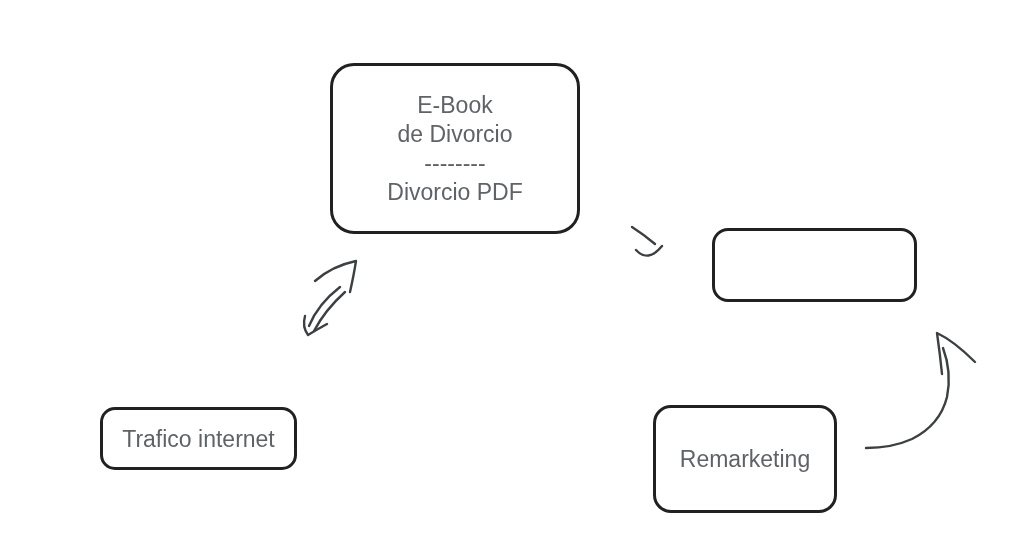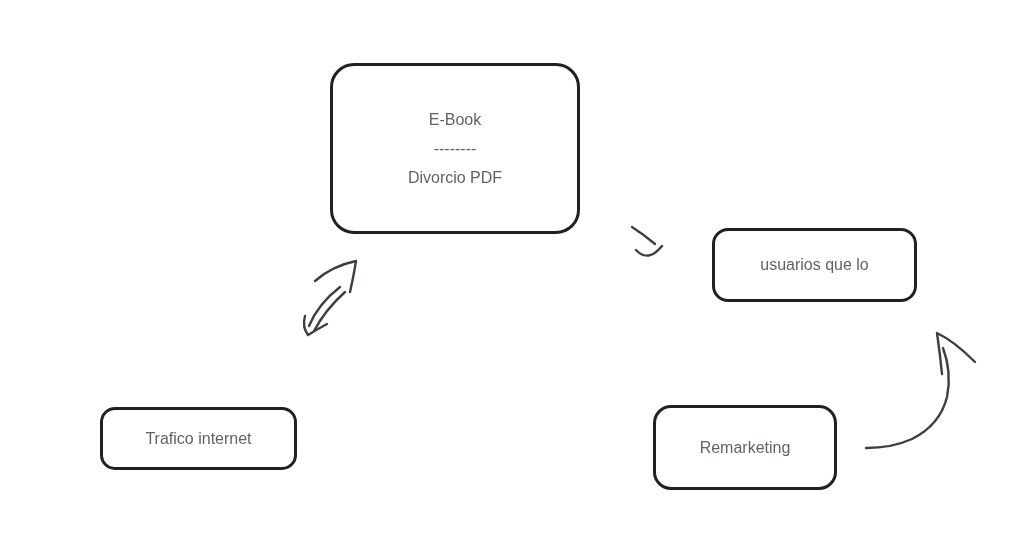--- a/index.html
+++ b/index.html
@@ -34,40 +34,40 @@
     position: absolute;
     box-sizing: border-box;
     background: var(--node-fill);
     border: 3px solid var(--node-border);
     display: flex;
     flex-direction: column;
     align-items: center;
     justify-content: center;
     text-align: center;
     color: var(--text-color);
-    font-size: 16px;
+    font-size: 23px;
     line-height: 28px;
     cursor: default;
   }
   .node span { display: block; white-space: nowrap; }
   #node-ebook {
     left: 330px; top: 63px; width: 250px; height: 171px;
     border-radius: 24px; line-height: 29px;
   }
   #node-trafico {
     left: 100px; top: 365px; width: 197px; height: 63px;
     border-radius: 15px;
     margin-top: 42px;
   }
   #node-usuarios {
     left: 712px; top: 228px; width: 205px; height: 74px;
     border-radius: 16px;
   }
   #node-remarketing {
-    left: 653px; top: 405px; width: 184px; height: 85px;
+    left: 653px; top: 405px; width: 184px; height: 108px;
     border-radius: 18px; line-height: 30px;
   }
 </style>
 </head>
 <body>
 
 <div class="canvas">
 
   <svg class="connectors" viewBox="0 0 1024 539" aria-hidden="true">
 
@@ -84,29 +84,29 @@
     </g>
 
     <g>
       <path d="M866 448 Q892 448 912 439 Q940 425 947 397 Q952 372 943 348"></path>
       <path d="M975 362 Q954 341 937 333 Q940 354 942 374"></path>
     </g>
   </svg>
 
   <div class="node" id="node-ebook">
     <span>E-Book</span>
+    <span>de Divorcio</span>
     <span>--------</span>
     <span>Divorcio PDF</span>
   </div>
 
   <div class="node" id="node-trafico">
     <span>Trafico internet</span>
   </div>
 
   <div class="node" id="node-usuarios">
-    <span>usuarios que lo</span>
   </div>
 
   <div class="node" id="node-remarketing">
     <span>Remarketing</span>
   </div>
 
 </div>
 
 </body></html>

